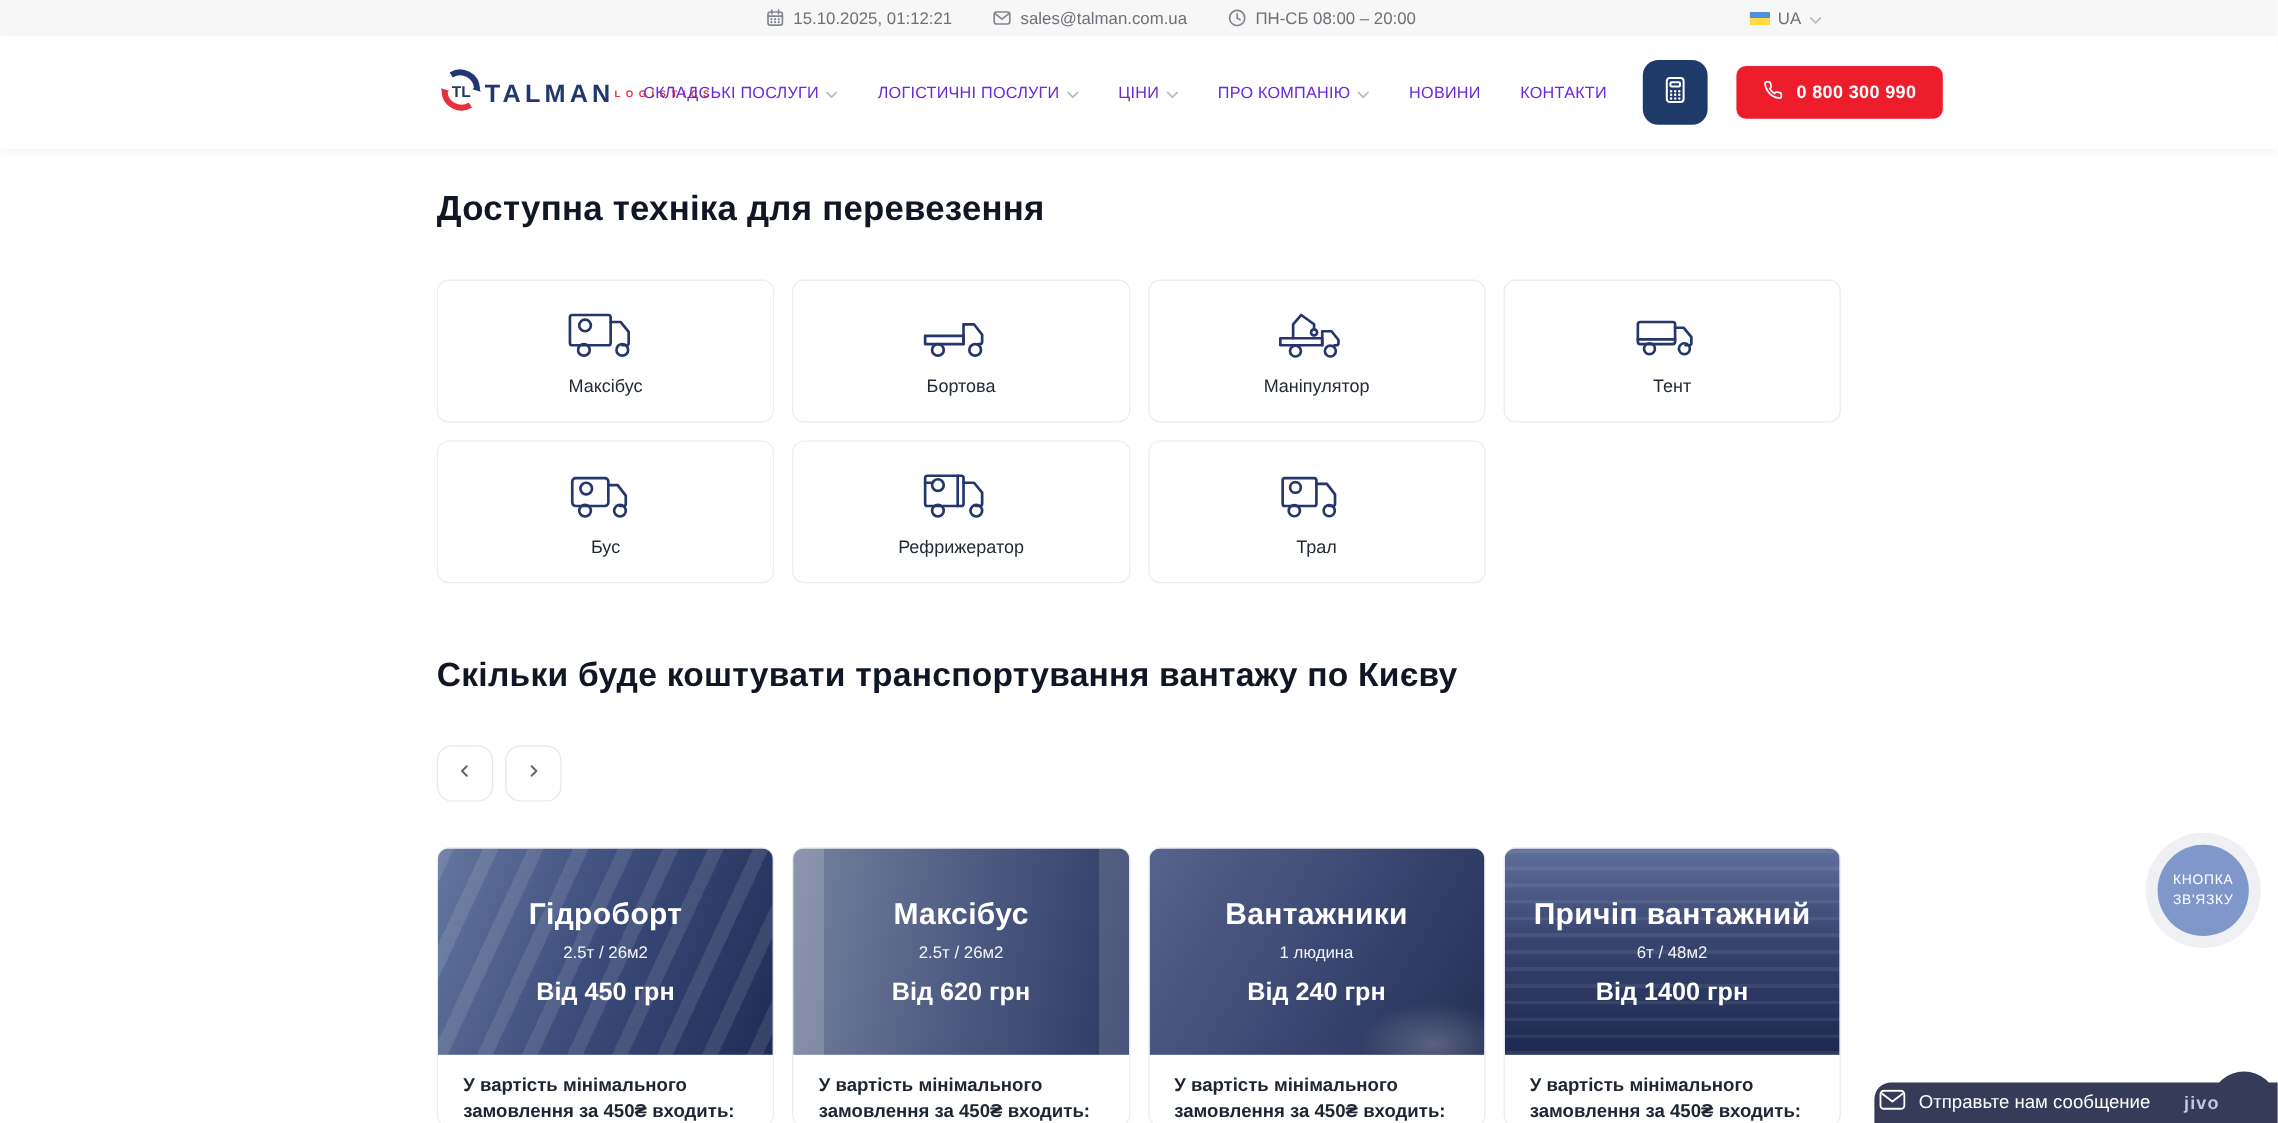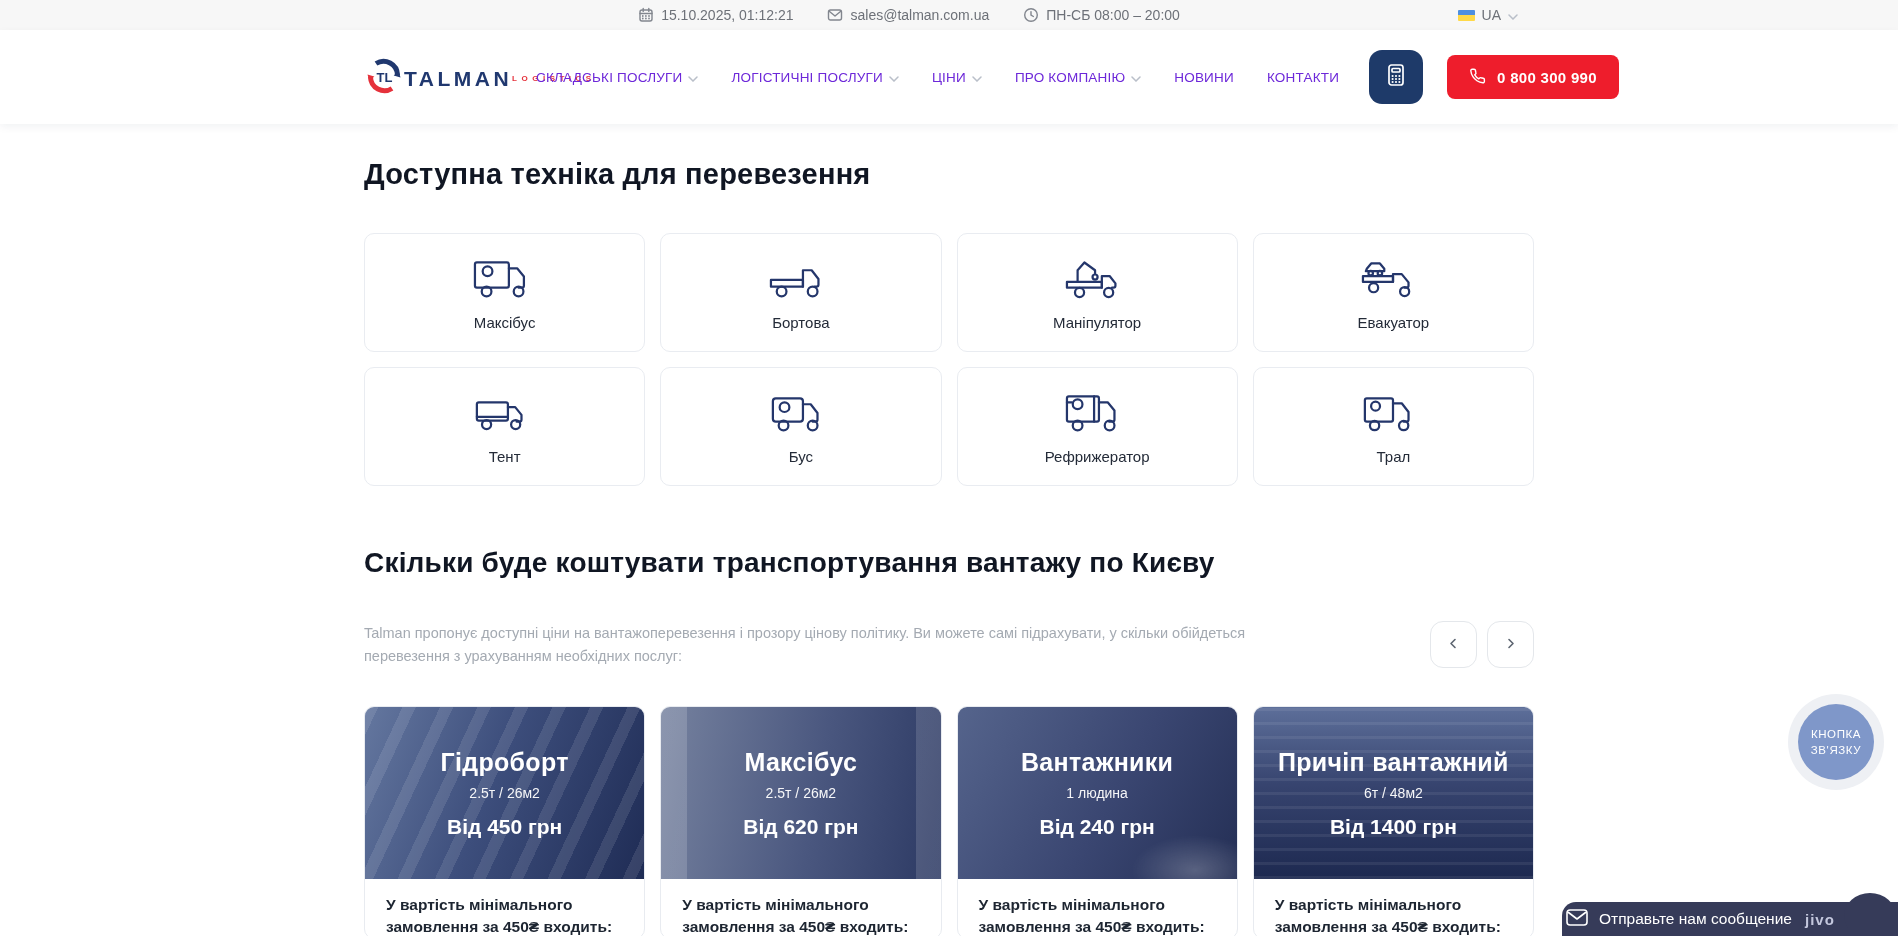--- a/index.html
+++ b/index.html
@@ -78,21 +78,21 @@
   .callback-inner { width:76px; height:76px; border-radius:50%; background:#7f97c9; color:#fff;
                     display:flex; flex-direction:column; align-items:center; justify-content:center;
                     font-size:11.5px; letter-spacing:.6px; line-height:16px; text-align:left; }
   .chatbar { position:absolute; right:0; bottom:0; height:34px; width:336px; background:#363b59;
              border-top-left-radius:14px; display:flex; align-items:center; padding:0 4px; gap:11px;
              cursor:pointer; z-index:30; }
   .chatbar::before { content:""; position:absolute; right:2px; top:-9px; width:52px; height:46px;
                      border-radius:50%; background:#363b59; z-index:0; }
   .chatbar > * { position:relative; z-index:1; }
   .chat-label { color:#fff; font-size:15.5px; }
-  .chat-brand { color:#c3c7dd; font-size:15px; font-weight:bold; letter-spacing:1px; margin-left:2px; }
+  .chat-brand { color:#c3c7dd; font-size:15px; font-weight:bold; letter-spacing:1px; margin-left:17px; }
 </style>
 </head>
 <body>
 
 <div class="topbar">
   <div class="topbar-inner">
     <div class="topbar-center">
       <div class="tb-item">
         <span>
           <svg width="16" height="16" viewBox="0 0 16 16" fill="none" stroke="#82868e" stroke-width="1.4" stroke-linecap="round">
@@ -243,34 +243,20 @@
             <path d="M38 33V21h8l6 7.5V31a2 2 0 0 1-2 2h-1.5"></path>
           <circle cx="15" cy="38" r="4.7"></circle>
             <circle cx="45" cy="38" r="4.7"></circle>
         </svg>
       </span>
       <span class="veh-label">Маніпулятор</span>
     </div>
     <div class="veh-card">
       <span>
         <svg width="64" height="46" viewBox="0 0 66 46" fill="none" stroke="#24366b" stroke-width="2.3" stroke-linecap="round" stroke-linejoin="round">
-          <path d="M5 16h19v-2.5L19.5 8h-9L6 13.5z"></path>
-            <circle cx="10" cy="18" r="2.3"></circle>
-            <circle cx="19.5" cy="18" r="2.3"></circle>
-          <rect x="2" y="21" width="31" height="6"></rect>
-            <path d="M33 27v-8h9l7 8.5v3.5a2 2 0 0 1-2 2h-2"></path>
-          <circle cx="13" cy="33" r="4.7"></circle>
-            <circle cx="45" cy="37" r="4.7"></circle>
-        </svg>
-      </span>
-      <span class="veh-label">Евакуатор</span>
-    </div>
-    <div class="veh-card">
-      <span>
-        <svg width="64" height="46" viewBox="0 0 66 46" fill="none" stroke="#24366b" stroke-width="2.3" stroke-linecap="round" stroke-linejoin="round">
           <rect x="4" y="13" width="32" height="19" rx="2"></rect>
             <path d="M4 28h32"></path>
           <path d="M36 18h7.5l6.5 8v5a2 2 0 0 1-2 2h-3"></path>
           <circle cx="14" cy="36" r="4.7"></circle>
             <circle cx="44" cy="36" r="4.7"></circle>
         </svg>
       </span>
       <span class="veh-label">Тент</span>
     </div>
     <div class="veh-card">
@@ -308,21 +294,20 @@
             <circle cx="44" cy="37" r="4.8"></circle>
         </svg>
       </span>
       <span class="veh-label">Трал</span>
     </div>
   </div>
 
   <div class="h2">Скільки буде коштувати транспортування вантажу по Києву</div>
 
   <div class="desc-row">
-    <div class="desc">Talman пропонує доступні ціни на вантажоперевезення і прозору цінову політику. Ви можете самі підрахувати, у скільки обійдеться перевезення з урахуванням необхідних послуг:</div>
     <div class="arrows">
       <div class="arrow-btn">
         <span>
           <svg width="13" height="13" viewBox="0 0 13 13" fill="none" stroke="#5c6470" stroke-width="1.6" stroke-linecap="round" stroke-linejoin="round">
               <path d="M8 2.5 4 6.5l4 4"></path>
             </svg>
         </span>
       </div>
       <div class="arrow-btn">
         <span>

